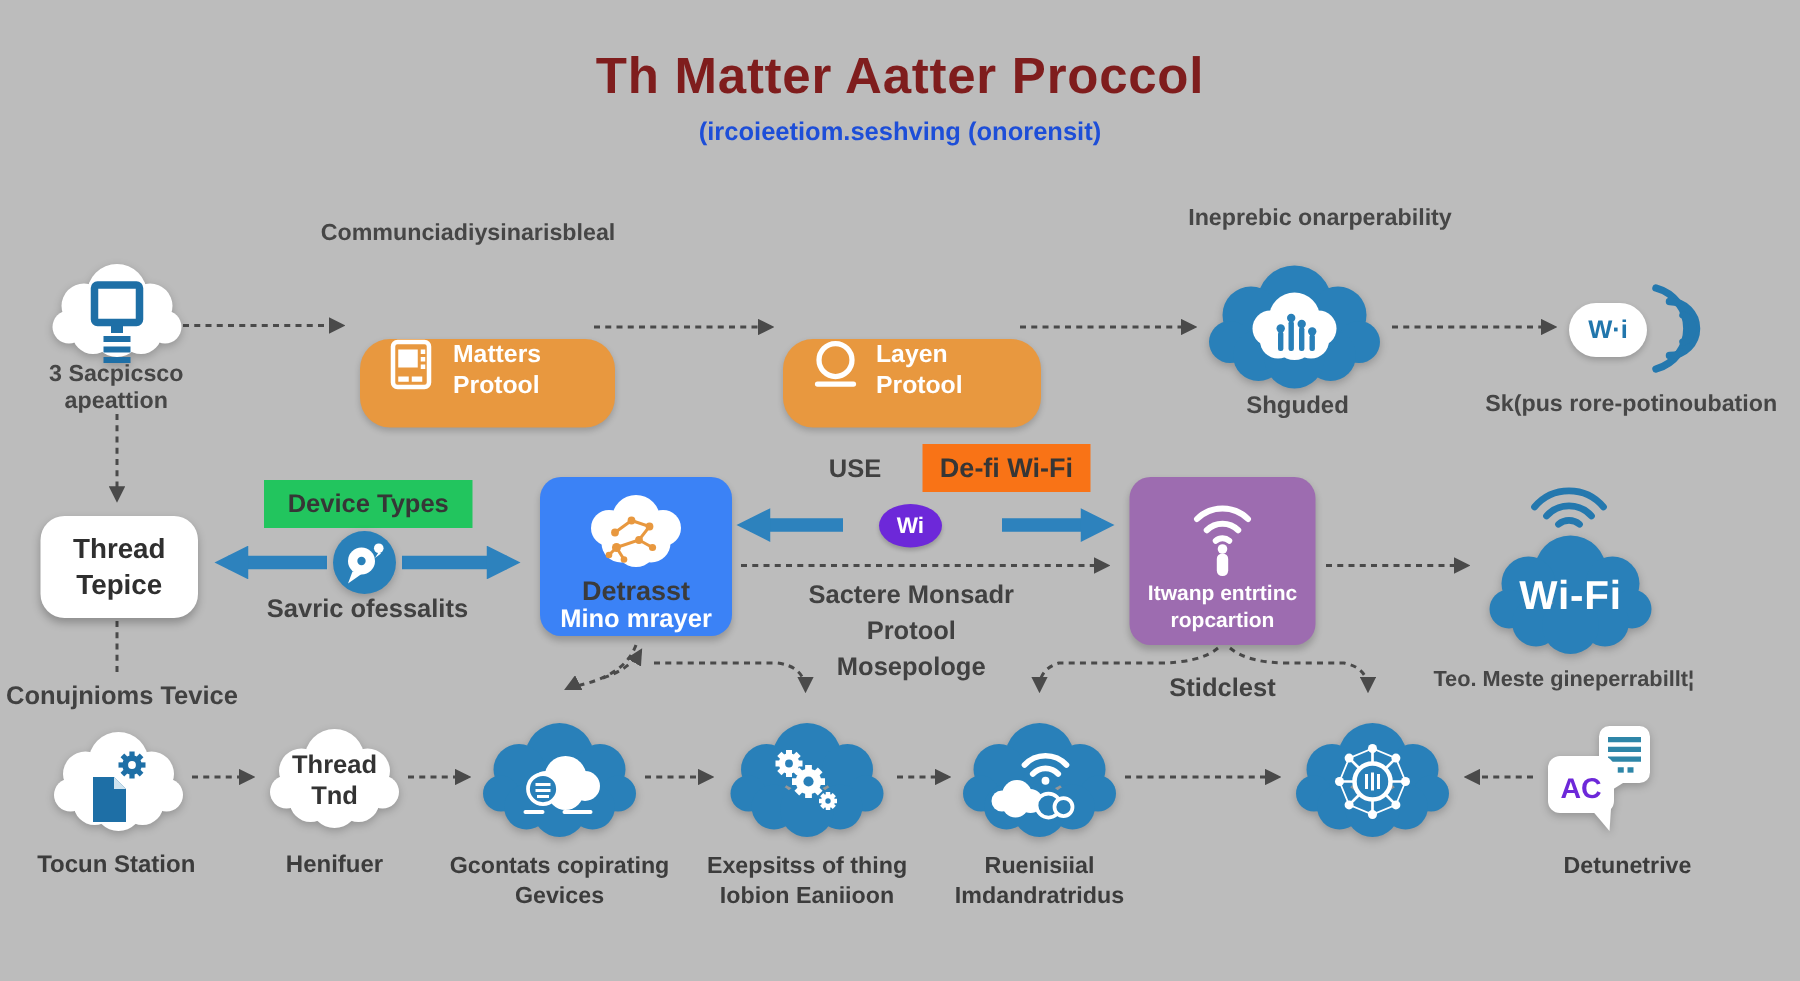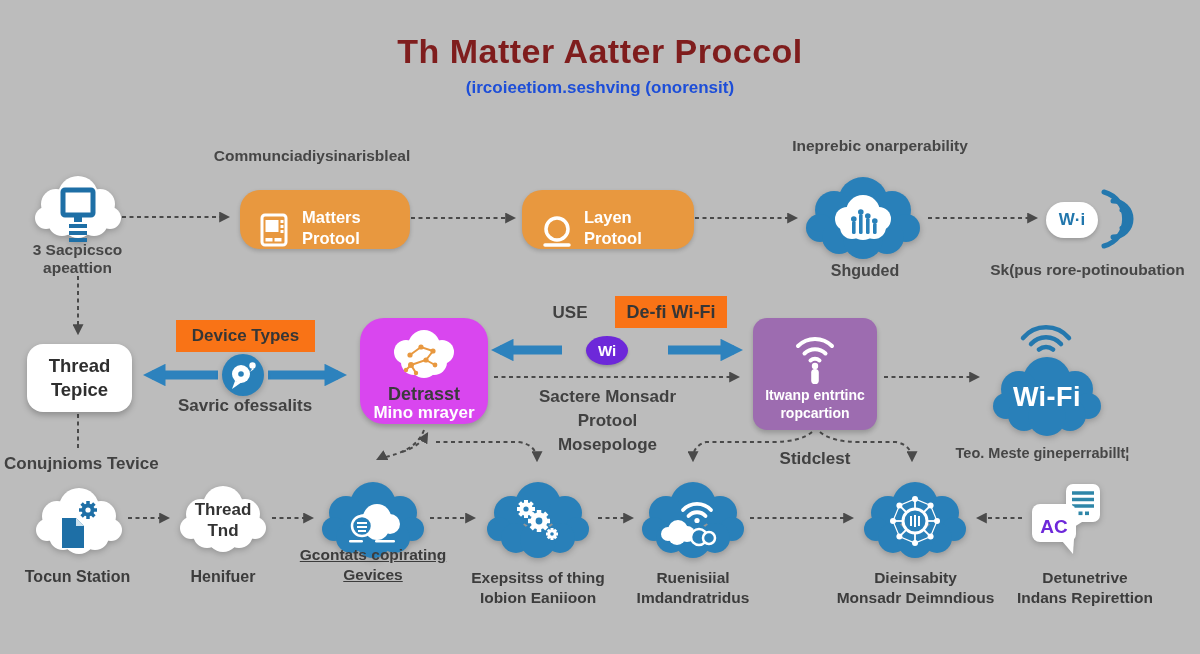--- a/index.html
+++ b/index.html
@@ -5,24 +5,24 @@
   html,body{margin:0;padding:0;background:#9a9a9a;}
   .canvas{position:relative;width:1200px;height:654px;background:#bcbcbc;overflow:hidden;
           font-family:"Liberation Sans",sans-serif;color:#3a3a3a;}
   .abs{position:absolute;}
   .ctr{text-align:center;}
   .layer{position:absolute;left:0;top:0;width:1200px;height:654px;}
   .title{left:0;top:32px;width:1200px;font-size:34px;font-weight:bold;color:#7f1d1d;letter-spacing:.5px;}
   .subtitle{left:0;top:78px;width:1200px;font-size:17px;font-weight:bold;color:#1d4ed8;}
   .lbl{font-weight:bold;color:#464646;font-size:15.5px;}
   .lbl17{font-weight:bold;color:#414141;font-size:17px;}
-  .obox{background:#e8983f;border-radius:20px;display:flex;align-items:flex-end;gap:12px;
-        padding:0 0 0 20px;box-shadow:0 2px 4px rgba(0,0,0,.18);}
+  .obox{background:#e8983f;border-radius:20px;display:flex;align-items:flex-start;gap:12px;
+        padding:0 0 0 20px;box-shadow:0 2px 4px rgba(0,0,0,.18);margin-top:36px;}
   .obox .txt{color:#fff;font-weight:bold;font-size:16.5px;line-height:21px;}
-  .graybox{background:#f97316;display:flex;align-items:center;justify-content:center;
+  .graybox{background:#22c55e;display:flex;align-items:center;justify-content:center;
            font-weight:bold;color:#363636;}
   .whitebox{background:#fff;border-radius:16px;box-shadow:0 3px 6px rgba(0,0,0,.25);
             display:flex;flex-direction:column;align-items:center;justify-content:center;
             font-weight:bold;color:#2f2f2f;font-size:18.5px;line-height:24px;}
   .pill{background:#fff;border-radius:18px;box-shadow:0 2px 4px rgba(0,0,0,.2);
         display:flex;align-items:center;justify-content:center;color:#2176ac;font-weight:bold;font-size:17px;}
   .bigbox{border-radius:14px;box-shadow:0 3px 5px rgba(0,0,0,.2);display:flex;flex-direction:column;
           align-items:center;}
   .cap{font-weight:bold;color:#3c3c3c;font-size:15.5px;line-height:20px;}
   .cloudtxt{font-weight:bold;color:#333;}
@@ -190,21 +190,21 @@
     <circle cx="22" cy="22" r="21" fill="#2980b9"></circle>
     <circle cx="20" cy="21" r="9" fill="#fff"></circle>
     <path d="M14,28 L11,36 L21,29 Z" fill="#fff"></path>
     <circle cx="20" cy="21" r="2.8" fill="#2980b9"></circle>
     <circle cx="31.5" cy="12.5" r="3.2" fill="#fff"></circle>
     <path d="M31.5,15 L29,19 L33,16 Z" fill="#fff"></path>
   </svg>
   <div class="abs lbl17 ctr" style="left:165px;top:396px;width:160px;">Savric ofessalits</div>
   <div class="abs lbl17" style="left:4px;top:454px;">Conujnioms Tevice</div>
 
-  <div class="abs bigbox" style="left:360px;top:318px;width:128px;height:106px;background:#d946ef;border-radius:24px;">
+  <div class="abs bigbox" style="left:360px;top:318px;width:128px;height:106px;background:#3b82f6;">
     <svg width="80" height="60" style="margin-top:6px;">
       <g fill="#ffffff">
         <circle cx="40" cy="22" r="16"></circle>
           <circle cx="22" cy="28" r="12"></circle>
           <circle cx="58" cy="28" r="12"></circle>
         <circle cx="30" cy="38" r="13"></circle>
           <circle cx="50" cy="38" r="13"></circle>
           <circle cx="40" cy="40" r="14"></circle>
       </g>
       <g stroke="#e8983f" stroke-width="2" fill="none">
@@ -347,21 +347,21 @@
       <circle cx="45" cy="52" r="10" fill="#2980b9" stroke="#ffffff" stroke-width="2.5"></circle>
       <g stroke="#ffffff" stroke-width="2">
         <line x1="40" y1="49" x2="50" y2="49"></line>
           <line x1="40" y1="53" x2="50" y2="53"></line>
           <line x1="41" y1="57" x2="49" y2="57"></line>
       </g>
       <rect x="32" y="66" width="14" height="2.6" rx="1.3" fill="#ffffff"></rect>
       <rect x="58" y="66" width="20" height="2.6" rx="1.3" fill="#ffffff"></rect>
     </g>
   </svg>
-  <div class="abs cap ctr" style="left:295px;top:545px;width:156px;text-decoration:underline;">
+  <div class="abs cap ctr" style="left:295px;top:568px;width:156px;">
     <div>Gcontats copirating</div>
     <div>Gevices</div>
   </div>
 
   <svg class="abs shadowed" style="left:482px;top:474px;" width="112" height="94">
     <g fill="#2980b9">
       <circle cx="56" cy="31" r="23"></circle>
         <circle cx="29" cy="39" r="17"></circle>
         <circle cx="83" cy="39" r="17"></circle>
       <circle cx="17" cy="55" r="12"></circle>
@@ -470,24 +470,20 @@
           <circle cx="71.6" cy="62.6" r="3"></circle>
           <circle cx="56" cy="69" r="3"></circle>
         <circle cx="40.4" cy="62.6" r="3"></circle>
           <circle cx="34" cy="47" r="3"></circle>
           <circle cx="40.4" cy="31.4" r="3"></circle>
         <circle cx="56" cy="25" r="3"></circle>
           <circle cx="71.6" cy="31.4" r="3"></circle>
       </g>
     </g>
   </svg>
-  <div class="abs cap ctr" style="left:828px;top:568px;width:175px;">
-    <div>Dieinsabity</div>
-    <div>Monsadr Deimndious</div>
-  </div>
 
   <svg class="abs shadowed" style="left:1028px;top:478px;" width="78" height="80">
     <g>
       <rect x="38" y="6" width="34" height="38" rx="7" fill="#ffffff"></rect>
       <path d="M44,42 L38,54 L54,44 Z" fill="#ffffff"></path>
       <g stroke="#2e86a8" stroke-width="3.5">
         <line x1="44" y1="15" x2="66" y2="15"></line>
           <line x1="44" y1="21.5" x2="66" y2="21.5"></line>
           <line x1="44" y1="28" x2="66" y2="28"></line>
       </g>
@@ -498,16 +494,15 @@
       </g>
     </g>
     <g>
       <rect x="4" y="26" width="44" height="38" rx="8" fill="#ffffff"></rect>
       <path d="M34,63 L45,76 L46,61 Z" fill="#ffffff"></path>
     </g>
   </svg>
   <div class="abs ctr" style="left:1032px;top:516px;width:44px;font-weight:bold;font-size:19px;color:#6d28d9;">AC</div>
   <div class="abs cap ctr" style="left:1005px;top:568px;width:160px;">
     <div>Detunetrive</div>
-    <div>Indans Repirettion</div>
   </div>
 
 </div>
 
 </body></html>

